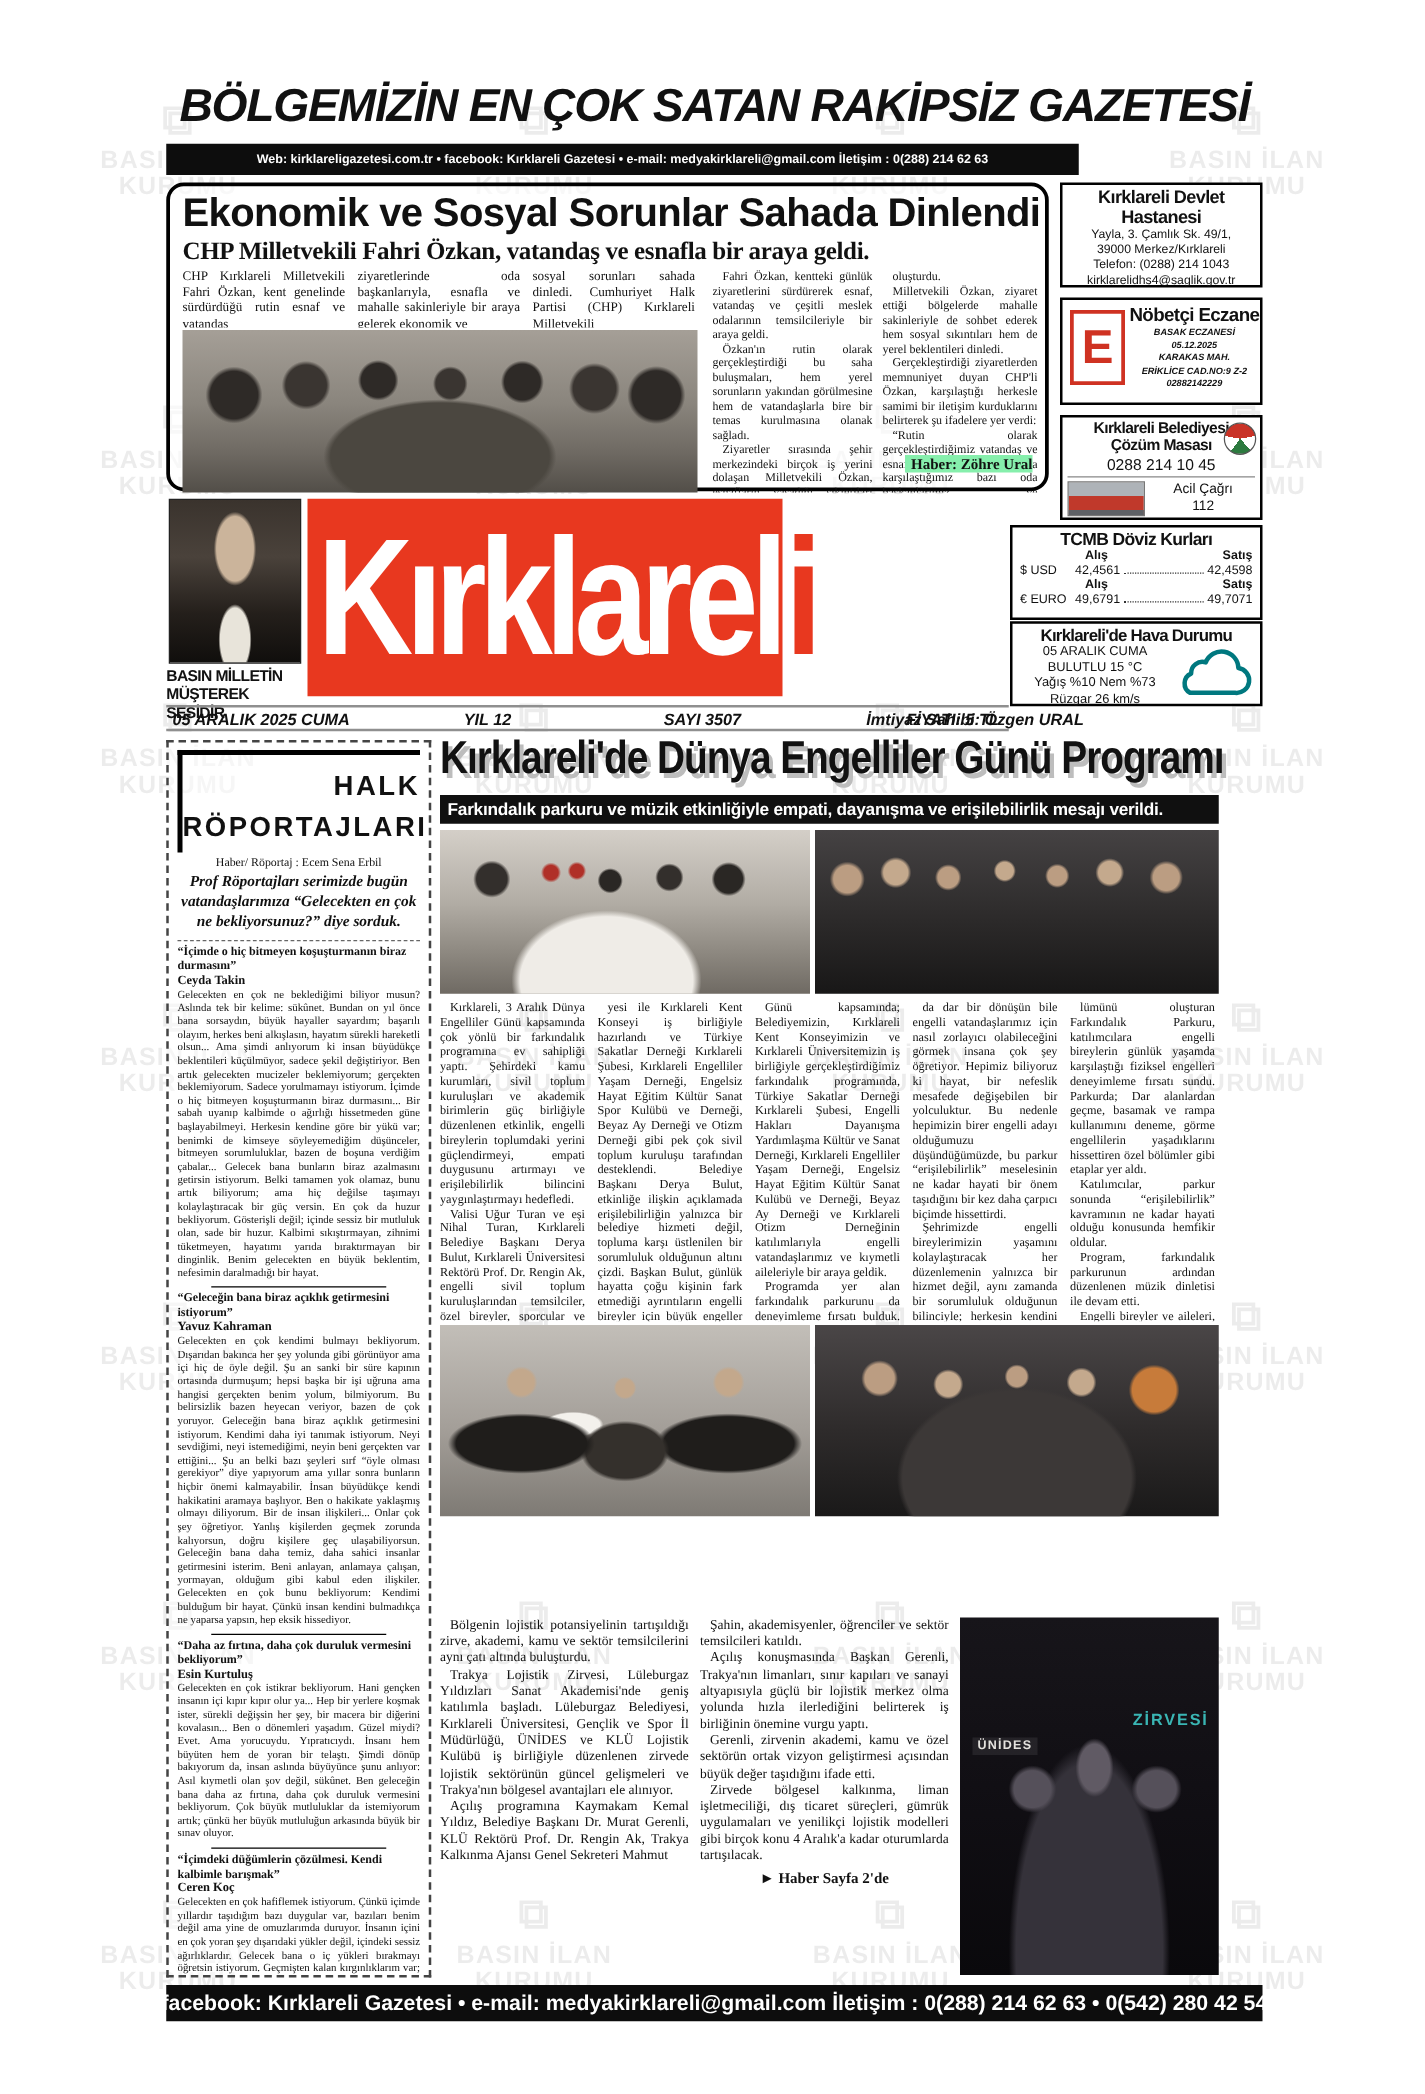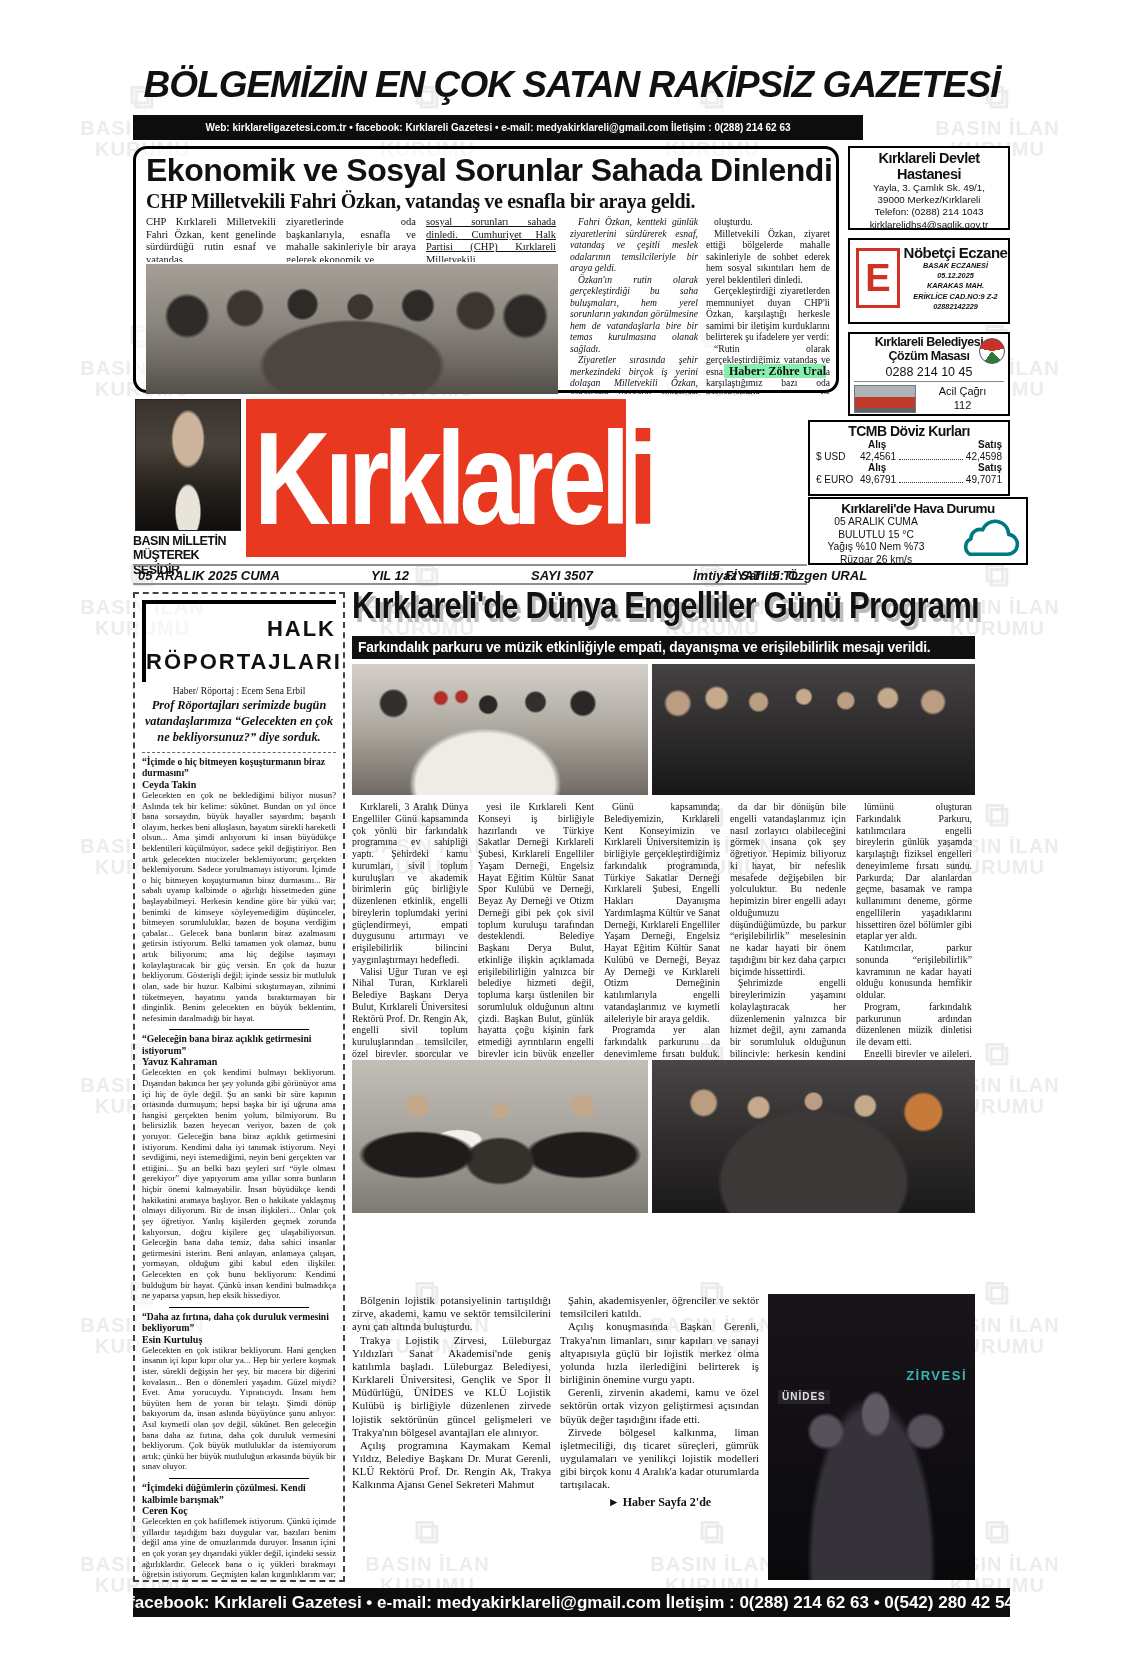--- a/index.html
+++ b/index.html
@@ -23,22 +23,22 @@
   .top-story{left:133px;top:146px;width:706px;height:247px;border:3px solid #000;border-radius:14px;
              padding:3px 10px;background:rgba(255,255,255,.65);}
   .top-story h1{margin:0;font-size:32px;font-weight:bold;text-align:center;letter-spacing:-0.5px;white-space:nowrap;}
   .top-story h2{margin:1px 0 0;font-family:"Liberation Serif",serif;font-size:20px;font-weight:bold;
                 letter-spacing:-0.3px;white-space:nowrap;}
   .ts-body{position:relative;height:178px;margin-top:3px;font-family:"Liberation Serif",serif;
            font-size:10.5px;line-height:1.2;text-align:justify;}
   .ts-col{position:absolute;top:0;overflow:hidden;}
   .tc1{left:0;width:130px;height:46px;}
   .tc2{left:140px;width:130px;height:46px;}
-  .tc3{left:280px;width:130px;height:46px;text-decoration:underline;}
-  .tc4{left:424px;top:0;width:128px;height:178px;font-size:9.6px;font-style:italic;}
+  .tc3{left:280px;width:130px;height:46px;}
+  .tc4{left:424px;top:0;width:128px;height:178px;font-size:9.6px;}
   .tc5{left:560px;top:0;width:124px;height:178px;font-size:9.6px;}
   .paras p{margin:0;text-indent:8px;}
   .ts-byline{position:absolute;right:0;bottom:16px;font-family:"Liberation Serif",serif;font-weight:bold;
              font-size:12px;background:#86efac;padding-left:5px;}
   .photo{overflow:hidden;}
   .ts-photo{position:absolute;left:0;top:48px;width:412px;height:130px;
     background:
       radial-gradient(circle at 10% 40%, #2e2a27 0 5%, transparent 6%),
       radial-gradient(circle at 24% 34%, #3a3531 0 5%, transparent 6%),
       radial-gradient(circle at 38% 31%, #2e2a27 0 5%, transparent 6%),
@@ -84,21 +84,21 @@
                display:flex;align-items:center;margin-left:2px;}
   
   .cur-box{left:808px;top:420px;width:202px;height:76px;border:2.5px solid #000;padding:1px 6px;}
   .cur-title{text-align:center;font-weight:bold;font-size:14px;letter-spacing:-0.5px;}
   .cur-row{display:flex;font-size:10px;align-items:baseline;line-height:1.15;}
   .cur-lbl{font-weight:bold;}
   .cur-lbl .b{margin-left:52px;}
   .cur-lbl .s{margin-left:auto;}
   .cur-code{width:44px;}
   .cur-dots{flex:1;border-bottom:1.5px dotted #333;margin:0 3px 2px;}
-  .w-box{left:808px;top:497px;width:220px;height:68px;border:2.5px solid #000;padding:2px 4px;}
+  .w-box{left:808px;top:497px;width:202px;height:68px;border:2.5px solid #000;padding:2px 4px;}
   .w-title{font-weight:bold;font-size:13.5px;text-align:center;letter-spacing:-0.6px;white-space:nowrap;}
   .w-line{font-size:10.3px;line-height:1.22;width:124px;text-align:center;}
   .w-cloud{position:absolute;right:2px;top:16px;}
   
   .dateline{left:133px;top:564px;width:674px;height:21px;border-top:2px solid #8f8f8f;border-bottom:2px solid #8f8f8f;
             font-size:13px;font-weight:bold;font-style:italic;}
   .dateline span{position:absolute;top:2px;white-space:nowrap;}
   .dl1{left:5px;} .dl2{left:238px;} .dl3{left:398px;} .dl4{left:560px;} .dl5{right:8px;}
   
   .interviews{left:133px;top:592px;width:212px;height:990px;border:2px dashed #444;padding:4px 7px;

